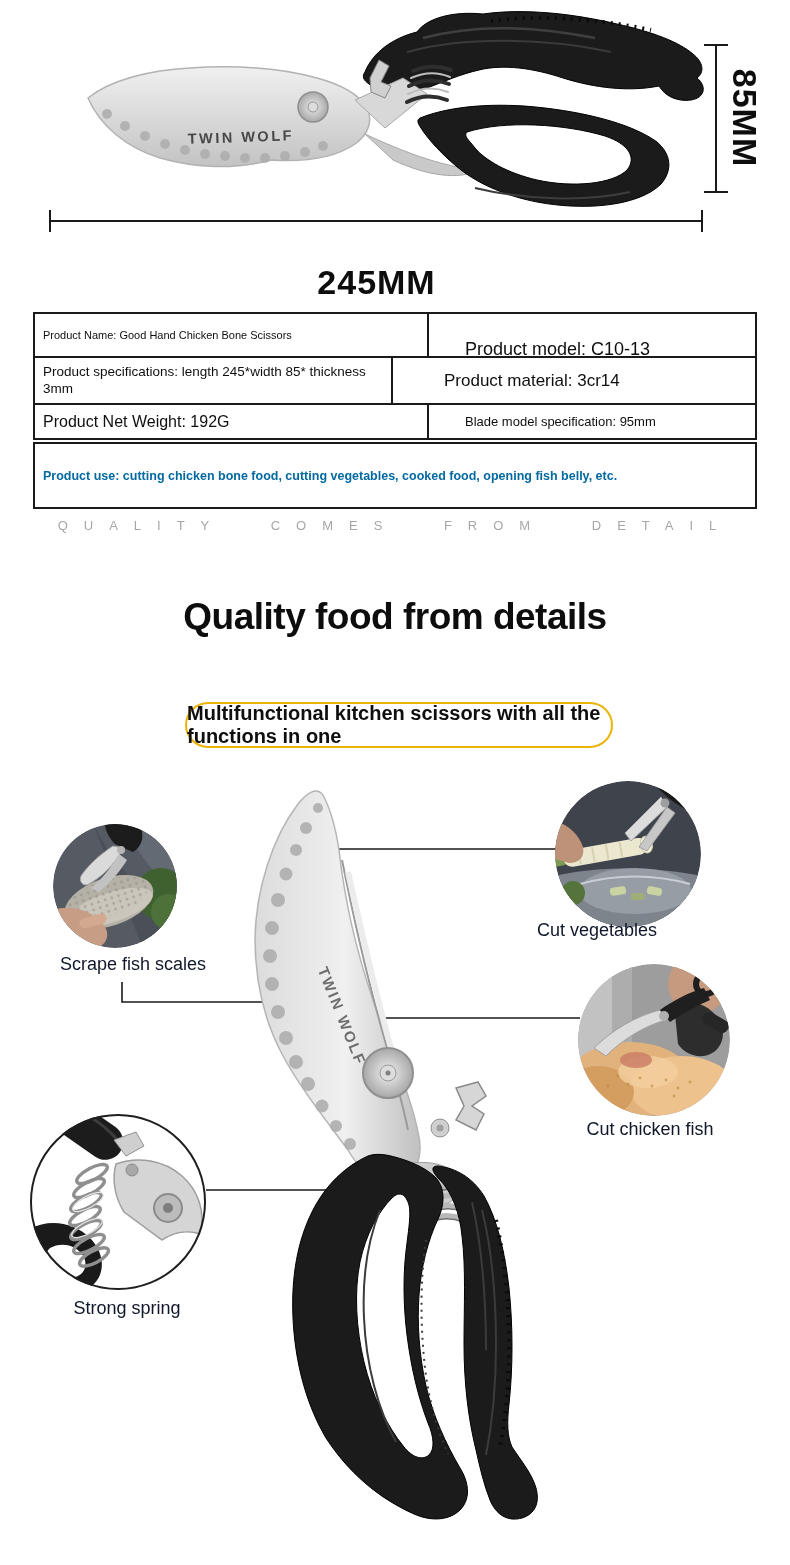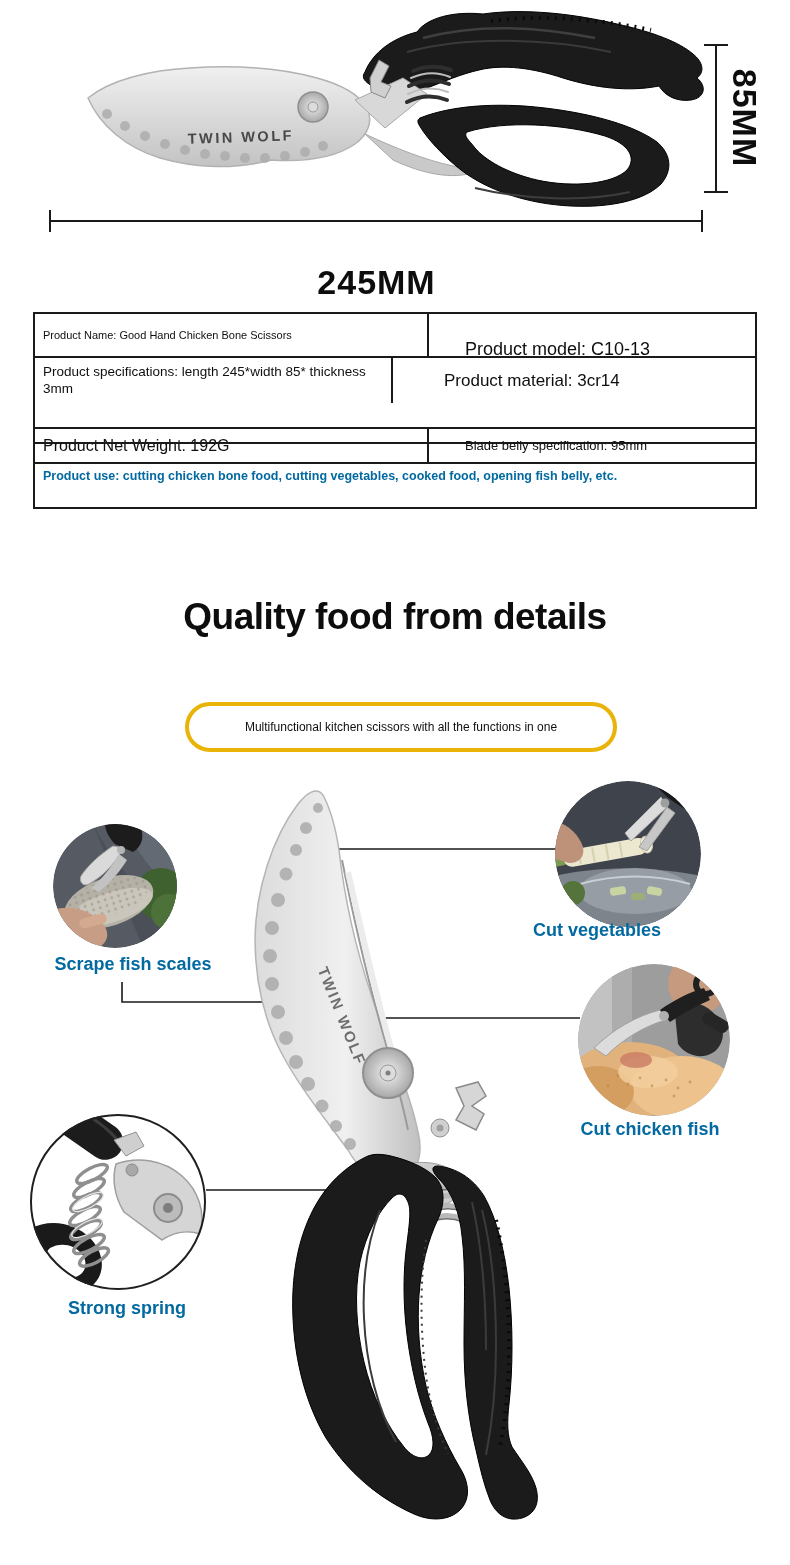--- a/index.html
+++ b/index.html
@@ -11,33 +11,33 @@
   .dim-label{font-weight:bold;font-size:34px;color:#0d0d0d;letter-spacing:1px;white-space:nowrap;}
   .dim-label-v{transform:translate(-50%,-50%) rotate(90deg);}
   .dim-label-h{text-align:center;}
   
   .spec-table{left:33px;top:312px;width:720px;border:2px solid #1a1a1a;}
   .spec-row{display:flex;border-top:2px solid #1a1a1a;}
   .spec-row.first{border-top:none;}
   .cell{display:flex;align-items:center;font-weight:normal;color:#0f0f0f;}
   .cell-l{width:376px;border-right:2px solid #1a1a1a;padding:0 8px;}
   .cell-r{flex:1;padding-left:36px;}
-  .rh1{height:42px;} .rh2{height:45px;gap:15px;} .rh3{height:33px;margin-top:24px;}
+  .rh1{height:42px;} .rh2{height:45px;gap:15px;} .rh3{height:33px;}
   .f-r1l{font-size:11px;} .f-r2l{font-size:13.5px;line-height:1.2;max-width:340px;} .f-r3l{font-size:16px;}
   .f-r1r{font-size:18px;margin-top:28px;} .f-r2r{font-size:17px;} .f-r3r{font-size:13px;}
   .usage-row{left:33px;top:442px;width:704px;height:39px;border:2px solid #1a1a1a;
              display:flex;align-items:center;padding:12px 8px;font-weight:bold;font-size:12.5px;color:#0369a1;}
   
   .watermark{left:0;top:518px;width:790px;text-align:center;font-size:13px;color:#a6a6a6;
              letter-spacing:16px;word-spacing:26px;white-space:nowrap;font-weight:500;}
   .heading{left:0;top:596px;width:790px;text-align:center;font-size:37px;font-weight:bold;color:#0d0d0d;letter-spacing:-0.5px;}
-  .pill{left:185px;top:702px;width:424px;height:42px;border:4px solid #eab308;border-radius:26px;
-        display:flex;align-items:center;justify-content:center;font-weight:normal;font-size:12px;color:#0f0f0f;}
+  .pill{left:185px;top:702px;width:424px;height:42px;border:2px solid #eab308;border-radius:26px;
+        display:flex;align-items:center;justify-content:center;font-weight:bold;font-size:20px;color:#0f0f0f;}
   
-  .feature-label{font-weight:bold;font-size:18px;color:#0369a1;text-align:center;}
+  .feature-label{font-weight:normal;font-size:18px;color:#0f172a;text-align:center;}
   .photo-circle{border-radius:50%;overflow:hidden;}
   svg{display:block;}
 </style>
 </head>
 <body>
 
 <div class="page">
 
   <svg class="abs" style="left:55px;top:8px;" width="660" height="215" viewBox="0 0 660 215">
     <defs>
@@ -113,25 +113,26 @@
     <div class="spec-row first rh1">
       <div class="cell cell-l f-r1l">Product Name: Good Hand Chicken Bone Scissors</div>
       <div class="cell cell-r f-r1r">Product model: C10-13</div>
     </div>
     <div class="spec-row rh2">
       <div class="cell cell-l f-r2l">Product specifications: length 245*width 85* thickness 3mm</div>
       <div class="cell cell-r f-r2r">Product material: 3cr14</div>
     </div>
     <div class="spec-row rh3">
       <div class="cell cell-l f-r3l">Product Net Weight: 192G</div>
-      <div class="cell cell-r f-r3r">Blade belly specification: 95mm</div>
+      <div class="cell cell-r f-r3r">Blade model specification: 95mm</div>
     </div>
   </div>
   <div class="abs usage-row">Product use: cutting chicken bone food, cutting vegetables, cooked food, opening fish belly, etc.</div>
 
+  <div class="abs watermark">QUALITY COMES FROM DETAIL</div>
   <div class="abs heading">Quality food from details</div>
   <div class="abs pill">Multifunctional kitchen scissors with all the functions in one</div>
 
   <svg class="abs" style="left:0;top:770px;" width="790" height="795" viewBox="0 0 790 795">
     <g stroke="#1a1a1a" stroke-width="1.6" fill="none">
       <path d="M122,212 L122,232 L300,232"></path>
       <path d="M330,79 L556,79"></path>
       <path d="M370,248 L580,248"></path>
       <path d="M206,420 L430,420"></path>
     </g>

